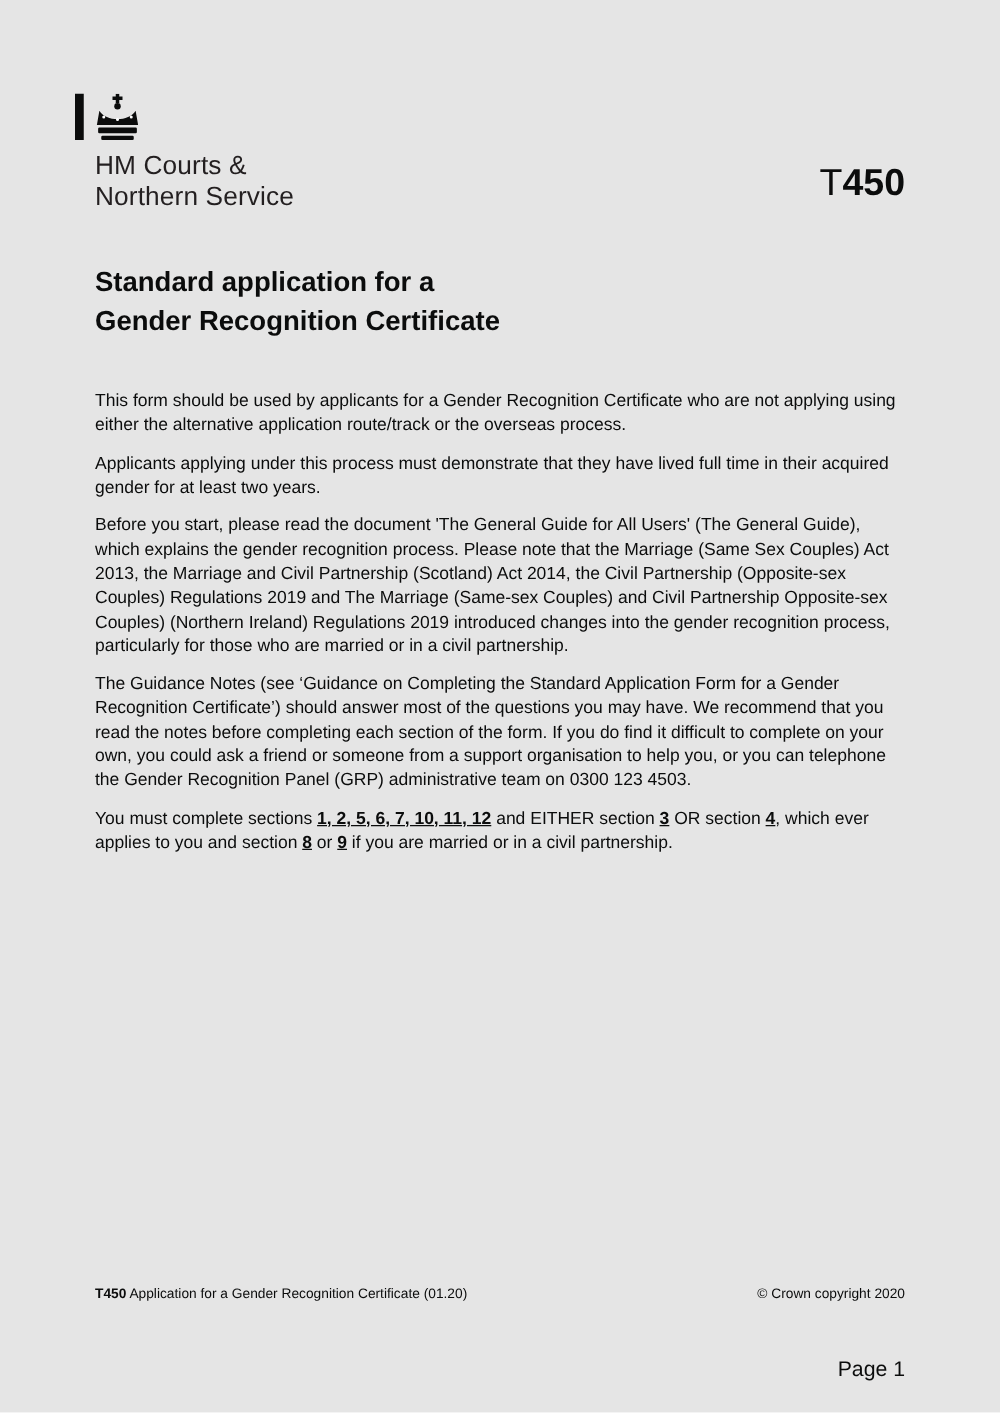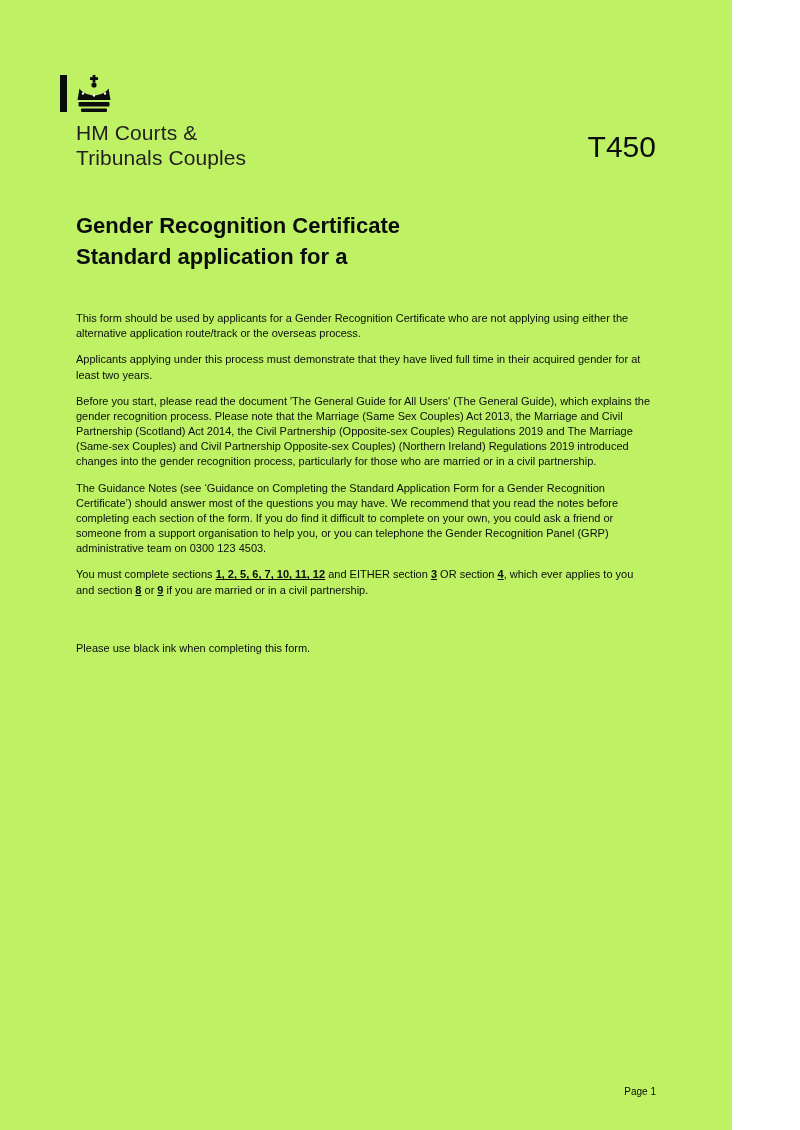--- a/index.html
+++ b/index.html
@@ -1,22 +1,22 @@
 <!DOCTYPE html>
 <html><head>
 <meta charset="utf-8">
 <style>
   * { box-sizing: border-box; margin: 0; padding: 0; }
   html, body { background: #ffffff; }
   body { font-family: "Liberation Sans", sans-serif; color: #0b0c0c; }
   .page {
     position: relative;
-    width: 732px;
+    width: 800px;
     height: 1130px;
-    background: #bef264;
+    background: #e5e5e5;
     overflow: hidden;
   }
 
   
   .logo-block {
     position: absolute;
     left: 60px;
     top: 75px;
   }
   .logo-row {
@@ -40,40 +40,40 @@
     letter-spacing: 0.1px;
   }
   .form-code {
     position: absolute;
     right: 76px;
     top: 130px;
     font-size: 30px;
     color: #0b0c0c;
   }
   .form-code .t { font-weight: 400; }
-  .form-code .num { font-weight: 400; }
+  .form-code .num { font-weight: 700; }
 
   
   .doc-title {
     position: absolute;
     left: 76px;
     top: 210px;
     font-size: 22px;
     font-weight: 700;
     line-height: 1.42;
     color: #0b0c0c;
   }
 
   
   .body-copy {
     position: absolute;
     left: 76px;
     right: 80px;
     top: 311px;
-    font-size: 11px;
+    font-size: 14px;
     line-height: 1.38;
     color: #0b0c0c;
   }
   .body-copy p { margin: 0 0 11px 0; }
   .body-copy p.gap-before { margin-top: 9px; }
   .body-copy p.big-gap-before { margin-top: 43px; }
   .body-copy strong { font-weight: 700; text-decoration: underline; }
 
   
   .footer-line {
@@ -84,21 +84,21 @@
     display: flex;
     justify-content: space-between;
     font-size: 11px;
     color: #0b0c0c;
   }
   .footer-line .bold { font-weight: 700; }
   .page-number {
     position: absolute;
     right: 76px;
     top: 1086px;
-    font-size: 10px;
+    font-size: 17px;
     color: #0b0c0c;
   }
 </style>
 </head>
 <body>
 
 <div class="page">
 
   <div class="logo-block">
     <div class="logo-row">
@@ -114,35 +114,38 @@
             <circle cx="18" cy="20.5" r="1.2" fill="#ffffff"></circle>
             <circle cx="29" cy="18.5" r="1.2" fill="#ffffff"></circle>
             <rect x="2.5" y="27" width="31" height="4.5" rx="1"></rect>
             <rect x="5" y="33.5" width="26" height="3.5" rx="1"></rect>
           </g>
         </svg>
       </span>
     </div>
     <div class="org-name">
       <div>HM Courts &amp;</div>
-      <div>Tribunals Couples</div>
+      <div>Northern Service</div>
     </div>
   </div>
 
   <div class="form-code"><span class="t">T</span><span class="num">450</span></div>
 
   <h1 class="doc-title">
+    <div>Standard application for a</div>
     <div>Gender Recognition Certificate</div>
-    <div>Standard application for a</div>
   </h1>
 
   <div class="body-copy">
     <p>This form should be used by applicants for a Gender Recognition Certificate who are not applying using either the alternative application route/track or the overseas process.</p>
     <p>Applicants applying under this process must demonstrate that they have lived full time in their acquired gender for at least two years.</p>
     <p>Before you start, please read the document 'The General Guide for All Users' (The General Guide), which explains the gender recognition process. Please note that the Marriage (Same Sex Couples) Act 2013, the Marriage and Civil Partnership (Scotland) Act 2014, the Civil Partnership (Opposite-sex Couples) Regulations 2019 and The Marriage (Same-sex Couples) and Civil Partnership Opposite-sex Couples) (Northern Ireland) Regulations 2019 introduced changes into the gender recognition process, particularly for those who are married or in a civil partnership.</p>
     <p>The Guidance Notes (see ‘Guidance on Completing the Standard Application Form for a Gender Recognition Certificate’) should answer most of the questions you may have. We recommend that you read the notes before completing each section of the form. If you do find it difficult to complete on your own, you could ask a friend or someone from a support organisation to help you, or you can telephone the Gender Recognition Panel (GRP) administrative team on 0300 123 4503.</p>
     <p><span>You must complete sections </span><strong>1, 2, 5, 6, 7, 10, 11, 12</strong><span> and EITHER section </span><strong>3</strong><span> OR section </span><strong>4</strong><span>, which ever applies to you and section </span><strong>8</strong><span> or </span><strong>9</strong><span> if you are married or in a civil partnership.</span></p>
-    <p class="big-gap-before">Please use black ink when completing this form.</p>
   </div>
 
+  <div class="footer-line">
+    <span><span class="bold">T450</span><span> Application for a Gender Recognition Certificate (01.20)</span></span>
+    <span>© Crown copyright 2020</span>
+  </div>
   <div class="page-number">Page 1</div>
 
 </div>
 
 </body></html>

